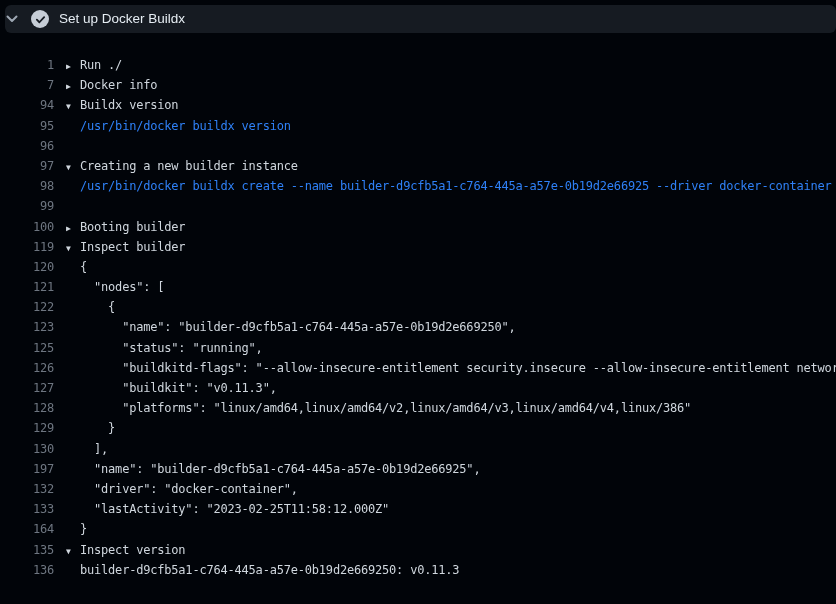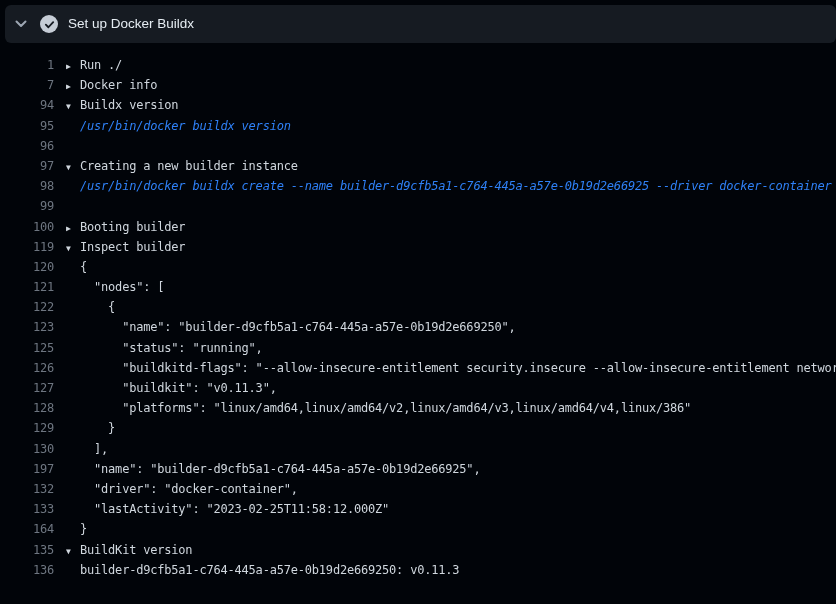--- a/index.html
+++ b/index.html
@@ -3,25 +3,25 @@
 <meta charset="utf-8">
 <style>
   html,body{margin:0;padding:0;}
   body{
     width:836px;height:604px;
     background:var(--page_bg,#010409);
     overflow:hidden;position:relative;
     font-family:"Liberation Sans", sans-serif;
   }
   .step-header{
-    position:absolute;left:5px;top:5px;width:831px;height:38px;
+    position:absolute;left:5px;top:5px;width:831px;height:28px;
     background:var(--header_bg,#161b22);
     border-radius:6px;
     display:flex;align-items:center;
-    padding-left:9px;box-sizing:border-box;
+    box-sizing:border-box;
     cursor:pointer;
   }
   .chev{width:14px;height:14px;flex:0 0 14px;display:block;margin-right:12px;}
   .check-badge{
     width:18px;height:18px;flex:0 0 18px;border-radius:50%;
     background:var(--check_circle,#c6cdd6);
     display:flex;align-items:center;justify-content:center;
     margin-right:10px;
   }
   .step-title{
@@ -42,21 +42,21 @@
     color:var(--line_number,#6e7681);
     cursor:pointer;
   }
   .marker{
     flex:0 0 14px;width:14px;margin-left:12px;
     font-size:8px;color:var(--log_text,#d0d7de);
     line-height:20.2px;
   }
   .text{white-space:pre;}
   .text.out, .text.group-title{color:var(--log_text,#d0d7de);}
-  .text.cmd{color:var(--command_text,#2f81f7);font-style:italic;}
+  .text.cmd{color:var(--command_text,#2f81f7);}
 </style>
 </head>
 <body>
 
 <div class="step-header">
   <svg class="chev" viewBox="0 0 14 14">
     <path d="M2.5 4.5 L7 9 L11.5 4.5" fill="none" stroke="#9da7b3" stroke-width="2" stroke-linecap="round" stroke-linejoin="round"></path>
   </svg>
   <span class="check-badge">
     <svg width="11" height="11" viewBox="0 0 12 12">
@@ -181,20 +181,20 @@
     <span class="text out">  "lastActivity": "2023-02-25T11:58:12.000Z"</span>
   </div>
     <div class="row">
     <span class="num">164</span>
     <span class="marker"></span>
     <span class="text out">}</span>
   </div>
     <div class="row">
     <span class="num">135</span>
     <span class="marker">▼</span>
-    <span class="text group-title">BuildKit version</span>
+    <span class="text group-title">Inspect version</span>
   </div>
     <div class="row">
     <span class="num">136</span>
     <span class="marker"></span>
     <span class="text out">builder-d9cfb5a1-c764-445a-a57e-0b19d2e669250: v0.11.3</span>
   </div>
   </div>
 
 </body></html>

